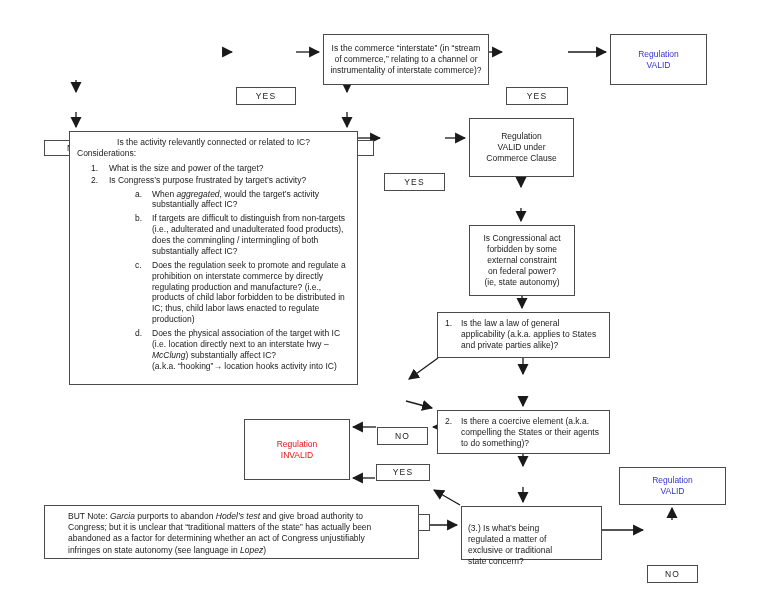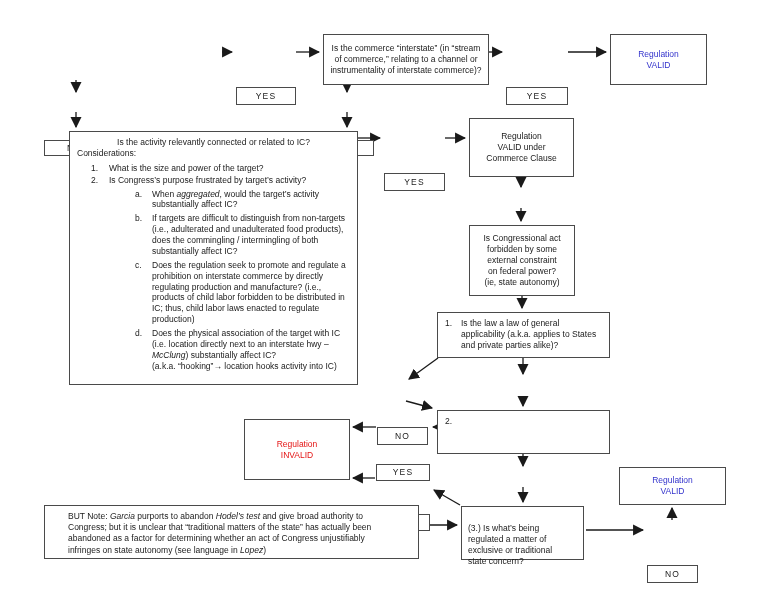--- a/index.html
+++ b/index.html
@@ -156,20 +156,21 @@
   <div class="box small" style="left:377px;top:383px;width:51px;height:18px;">
     <span>NO</span>
   </div>
 
   <div class="box small" style="left:497px;top:378px;width:54px;height:20px;">
     <span>YES</span>
   </div>
 
   <div class="box numrow" style="left:437px;top:410px;width:173px;height:44px;">
     <span class="num">2.</span>
+    <span class="ntext">Is there a coercive element (a.k.a. compelling the States or their agents to do something)?</span>
   </div>
 
   <div class="box small" style="left:376px;top:420px;width:54px;height:17px;">
     <span>YES</span>
   </div>
 
   <div class="box center pre red" style="left:244px;top:419px;width:106px;height:61px;">
     <span>Regulation
 INVALID</span>
   </div>
@@ -179,21 +180,21 @@
   </div>
 
   <div class="box small" style="left:375px;top:470px;width:55px;height:17px;">
     <span>YES</span>
   </div>
 
   <div id="butnote" class="box" style="left:44px;top:505px;width:375px;height:54px;font-size:8.5px;">
     <span><span>BUT Note: </span><i>Garcia</i><span> purports to abandon </span><i>Hodel’s test</i><span> and give broad authority to Congress; but it is unclear that “traditional matters of the state” has actually been abandoned as a factor for determining whether an act of Congress unjustifiably infringes on state autonomy (see language in </span><i>Lopez</i><span>)</span></span>
   </div>
 
-  <div class="box pre" style="left:461px;top:506px;width:123px;height:54px;padding:5px 6px;">
+  <div class="box pre" style="left:461px;top:506px;width:141px;height:54px;padding:5px 6px;">
     <span>(3.)  Is what’s being
 regulated a matter of
 exclusive or traditional
 state concern?</span>
   </div>
 
   <div class="box small" style="left:647px;top:521px;width:51px;height:18px;">
     <span>NO</span>
   </div>
 

